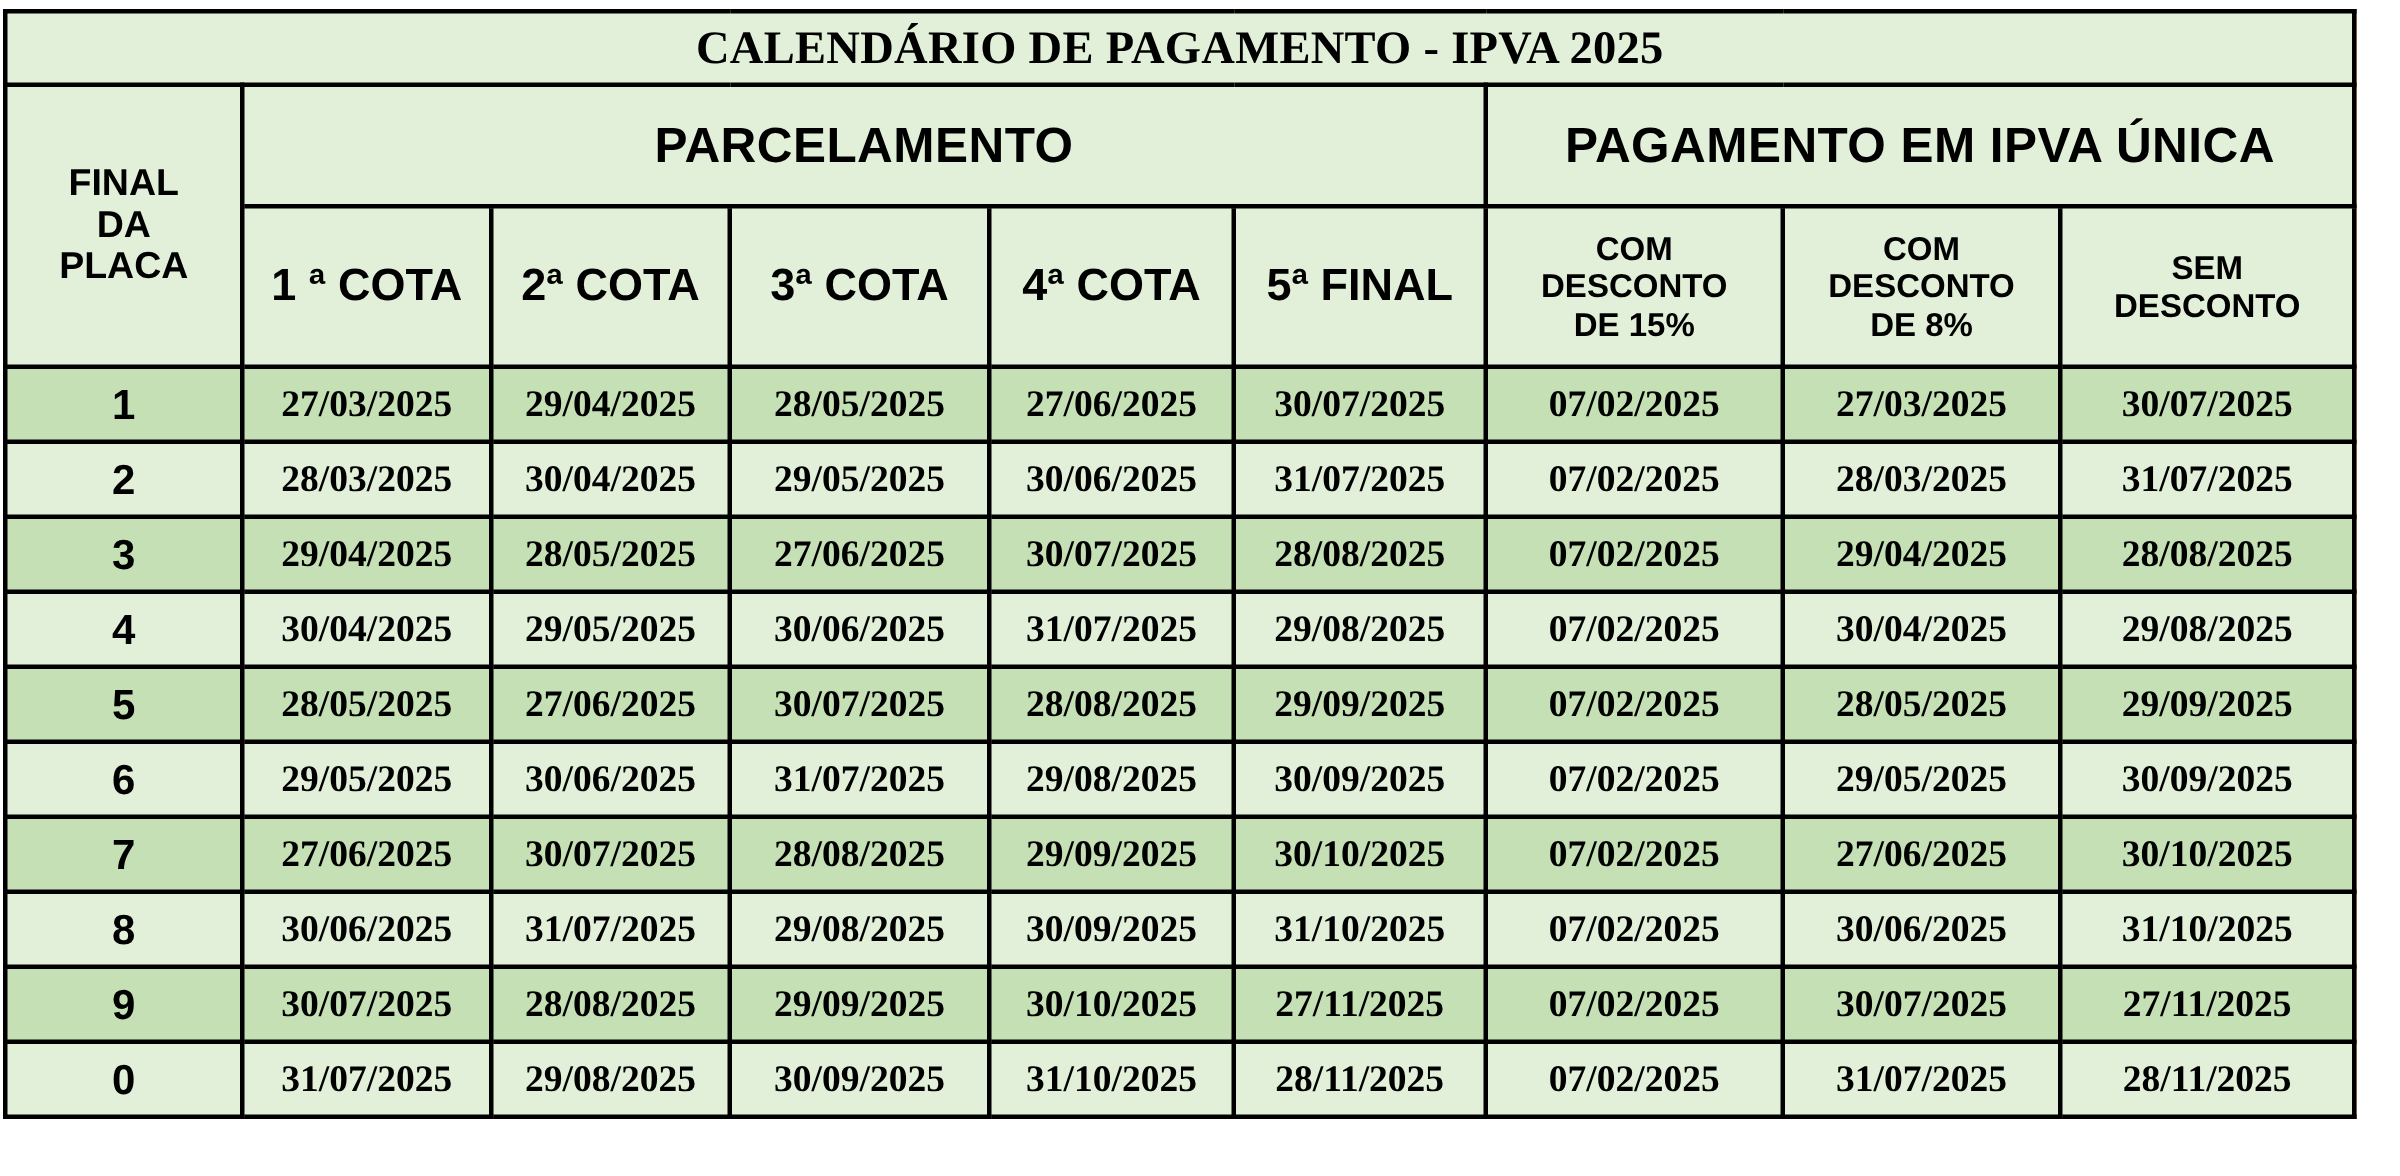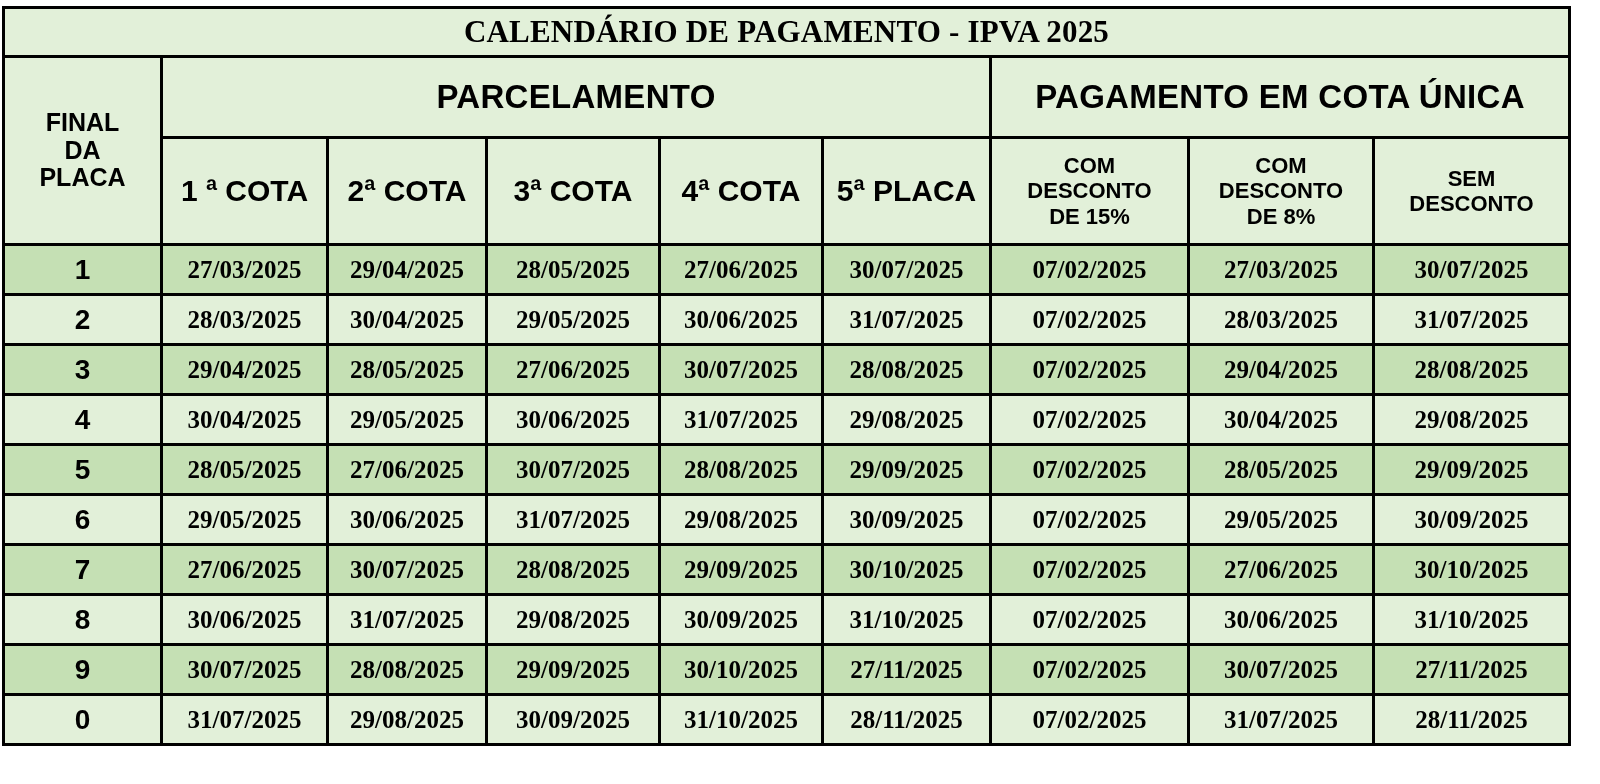--- a/index.html
+++ b/index.html
@@ -100,28 +100,28 @@
       <tr>
         <td class="title-cell" colspan="9">CALENDÁRIO DE PAGAMENTO - IPVA 2025</td>
       </tr>
       <tr>
         <td class="final-head" rowspan="2">
           <div>FINAL</div>
           <div>DA</div>
           <div>PLACA</div>
         </td>
         <td class="grp-head" colspan="5">PARCELAMENTO</td>
-        <td class="grp-head" colspan="3">PAGAMENTO EM COTA ÚNICA</td>
+        <td class="grp-head" colspan="3">PAGAMENTO EM IPVA ÚNICA</td>
       </tr>
       <tr>
         <td class="sub-head">1 ª COTA</td>
         <td class="sub-head">2ª COTA</td>
         <td class="sub-head">3ª COTA</td>
         <td class="sub-head">4ª COTA</td>
-        <td class="sub-head">5ª PLACA</td>
+        <td class="sub-head">5ª FINAL</td>
         <td class="sub-head small">
           <div>COM</div>
           <div>DESCONTO</div>
           <div>DE 15%</div>
         </td>
         <td class="sub-head small">
           <div>COM</div>
           <div>DESCONTO</div>
           <div>DE 8%</div>
         </td>

